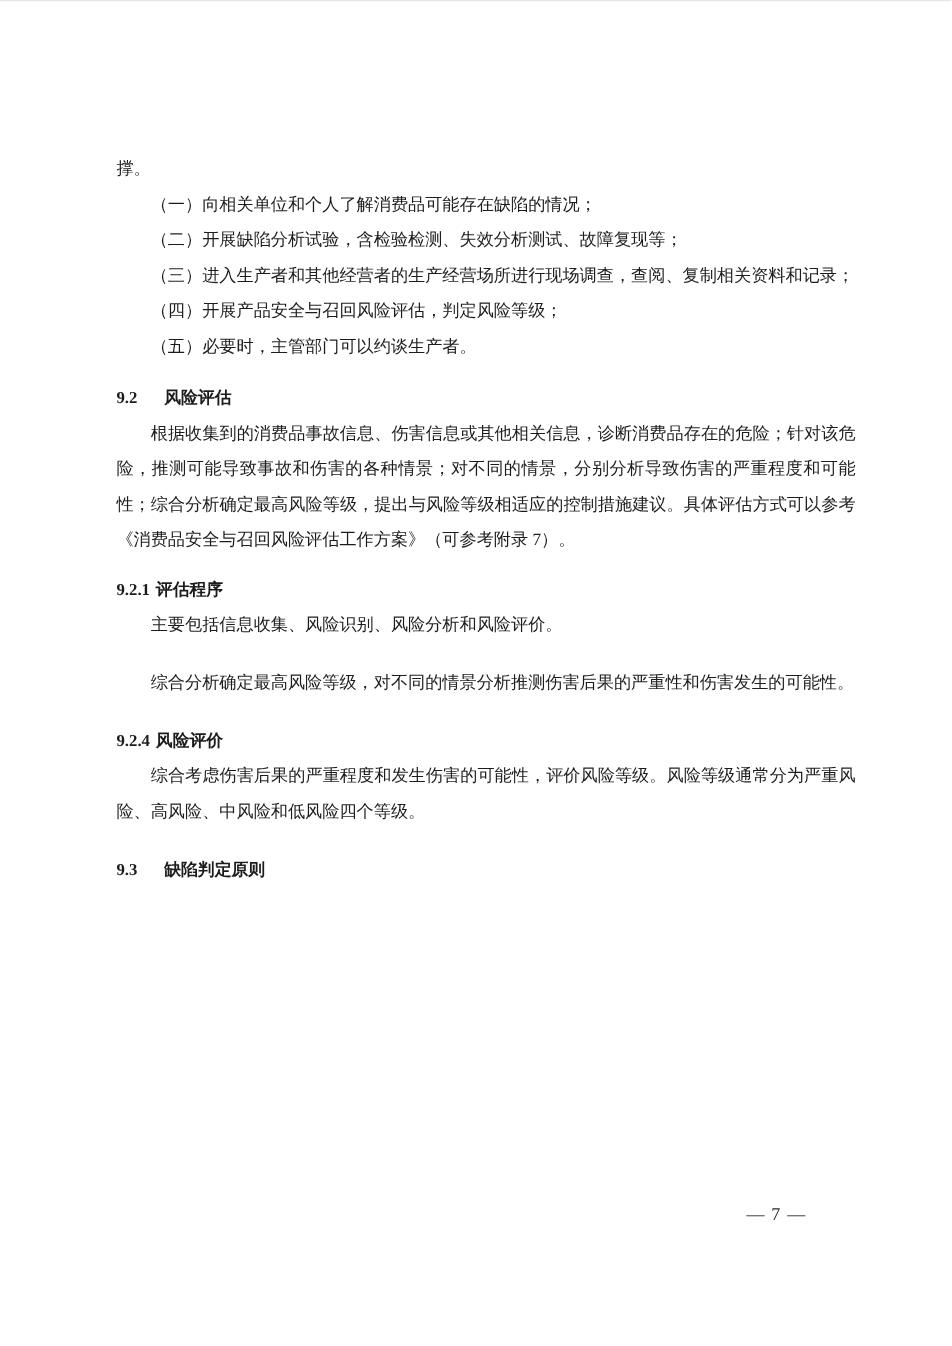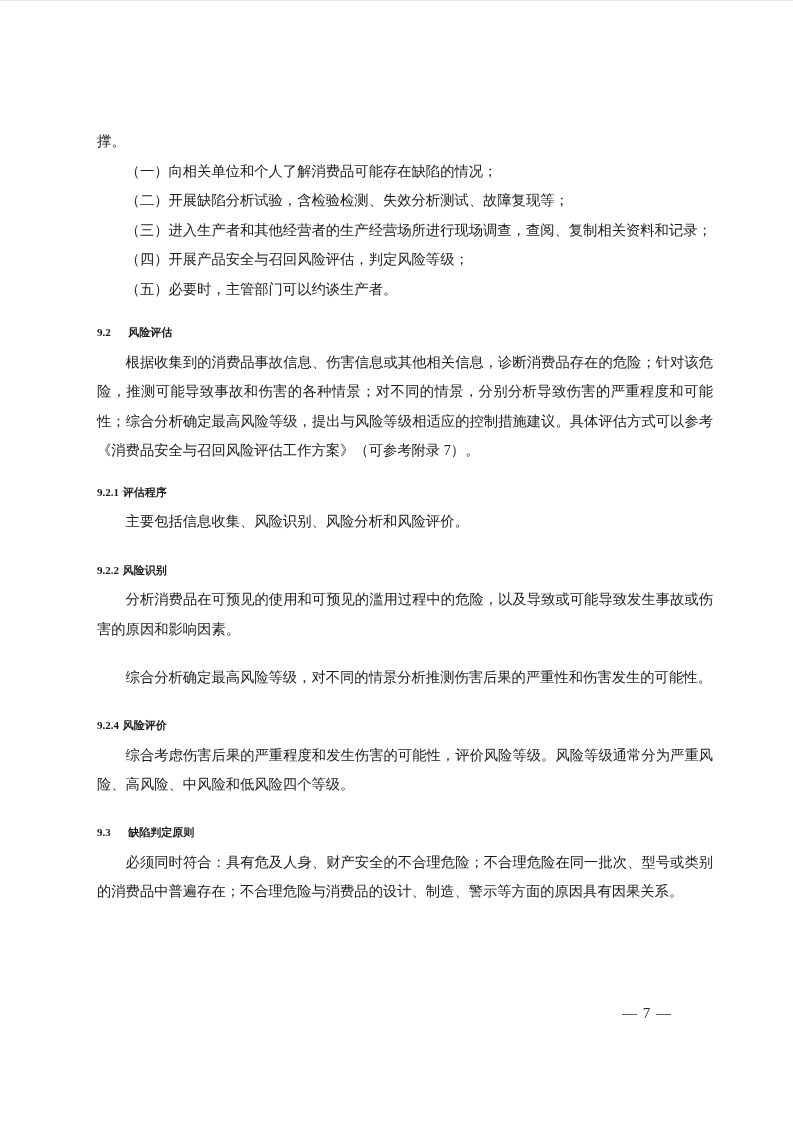--- a/index.html
+++ b/index.html
@@ -35,21 +35,21 @@
   }
   .indent {
     text-indent: 2em;
   }
   .sec {
     margin: 0;
   }
   .sec-h {
     margin: 0;
     font-weight: bold;
-    font-size: 11px;
+    font-size: 14px;
     line-height: 29.5px;
     text-align: left;
   }
   .sec-h .num {
     display: inline-block;
     font-family: "Liberation Serif", "DejaVu Serif", serif;
   }
   .lvl1 .num { margin-right: 1.6em; }
   .lvl2 .num { margin-right: 0.35em; font-family: Liberation Serif, serif; }
   .mt-a { margin-top: 14px; }
@@ -90,41 +90,34 @@
       <p class="indent">根据收集到的消费品事故信息、伤害信息或其他相关信息，诊断消费品存在的危险；针对该危险，推测可能导致事故和伤害的各种情景；对不同的情景，分别分析导致伤害的严重程度和可能性；综合分析确定最高风险等级，提出与风险等级相适应的控制措施建议。具体评估方式可以参考《消费品安全与召回风险评估工作方案》（可参考附录 7）。</p>
     </section>
 
     <section class="sec mt-b">
       <h3 class="sec-h lvl2">
         <span class="num">9.2.1</span><span class="ttl">评估程序</span>
       </h3>
       <p class="indent">主要包括信息收集、风险识别、风险分析和风险评价。</p>
     </section>
 
-    <section class="sec mt-c">
-      <h3 class="sec-h lvl2">
-        <span class="num">9.2.2</span><span class="ttl">风险识别</span>
-      </h3>
-      <p class="indent">分析消费品在可预见的使用和可预见的滥用过程中的危险，以及导致或可能导致发生事故或伤害的原因和影响因素。</p>
-    </section>
 
     <section class="sec mt-d">
       <p class="indent">综合分析确定最高风险等级，对不同的情景分析推测伤害后果的严重性和伤害发生的可能性。</p>
     </section>
 
     <section class="sec mt-c">
       <h3 class="sec-h lvl2">
         <span class="num">9.2.4</span><span class="ttl">风险评价</span>
       </h3>
       <p class="indent">综合考虑伤害后果的严重程度和发生伤害的可能性，评价风险等级。风险等级通常分为严重风险、高风险、中风险和低风险四个等级。</p>
     </section>
 
     <section class="sec mt-d">
       <h2 class="sec-h lvl1">
         <span class="num">9.3</span><span class="ttl">缺陷判定原则</span>
       </h2>
-      <p class="indent">必须同时符合：具有危及人身、财产安全的不合理危险；不合理危险在同一批次、型号或类别的消费品中普遍存在；不合理危险与消费品的设计、制造、警示等方面的原因具有因果关系。</p>
     </section>
 
   </div>
 
   <div class="footer">— 7 —</div>
 </div>
 
 </body></html>

